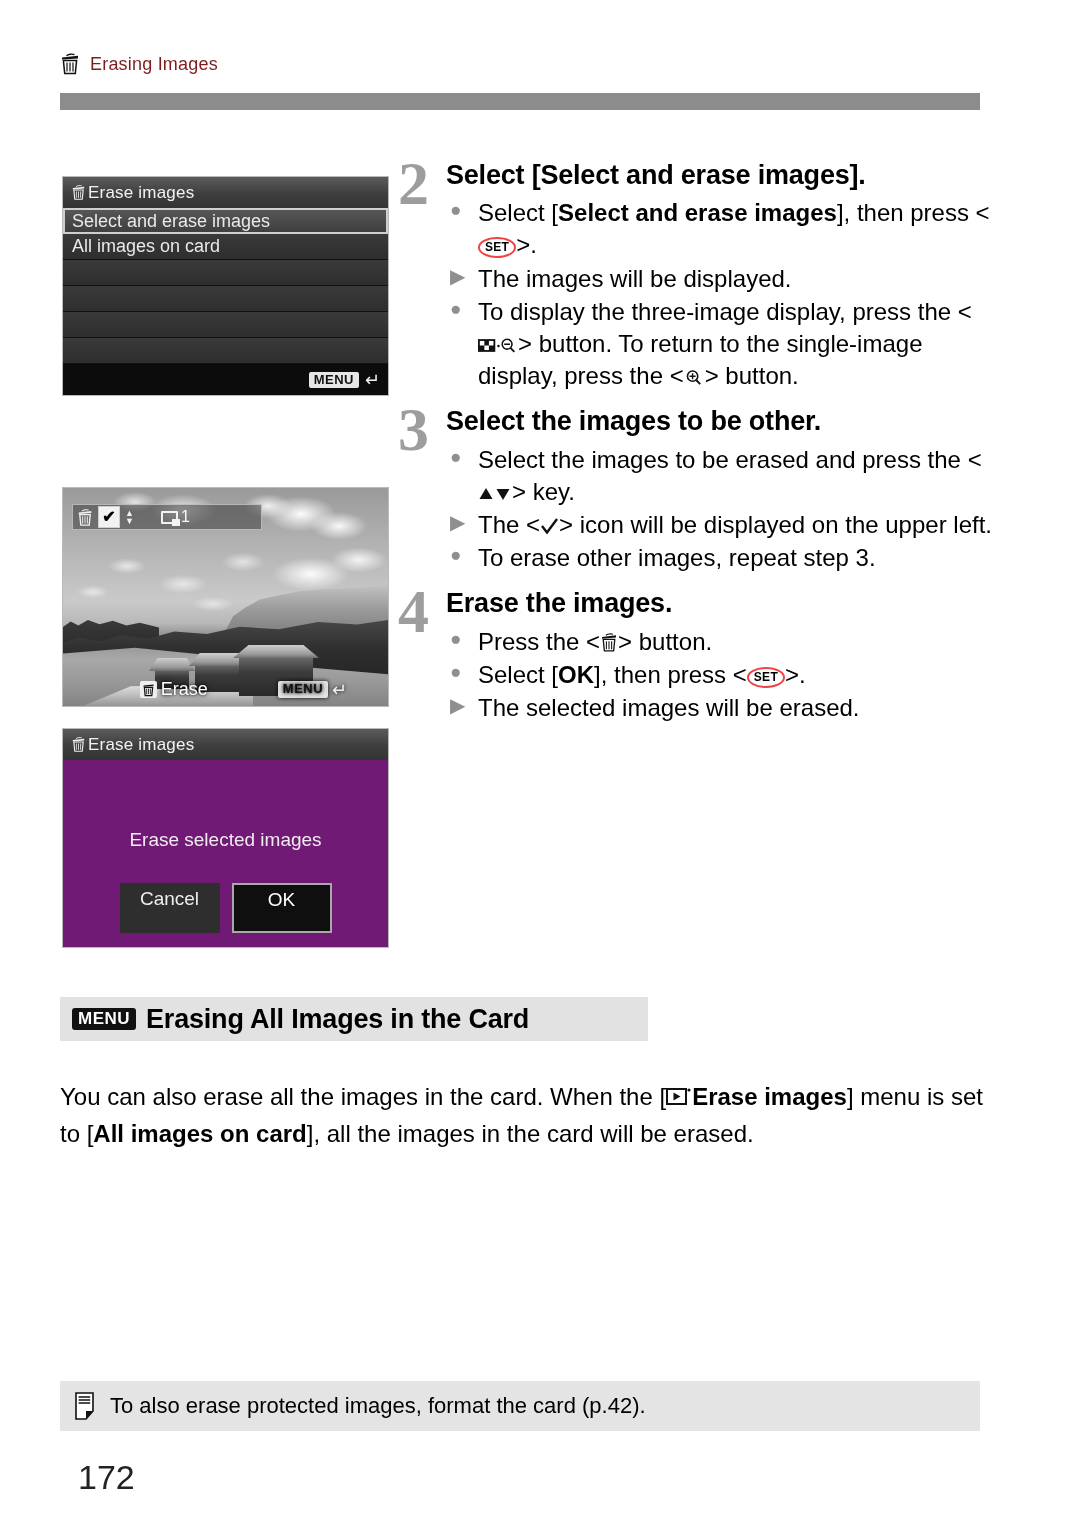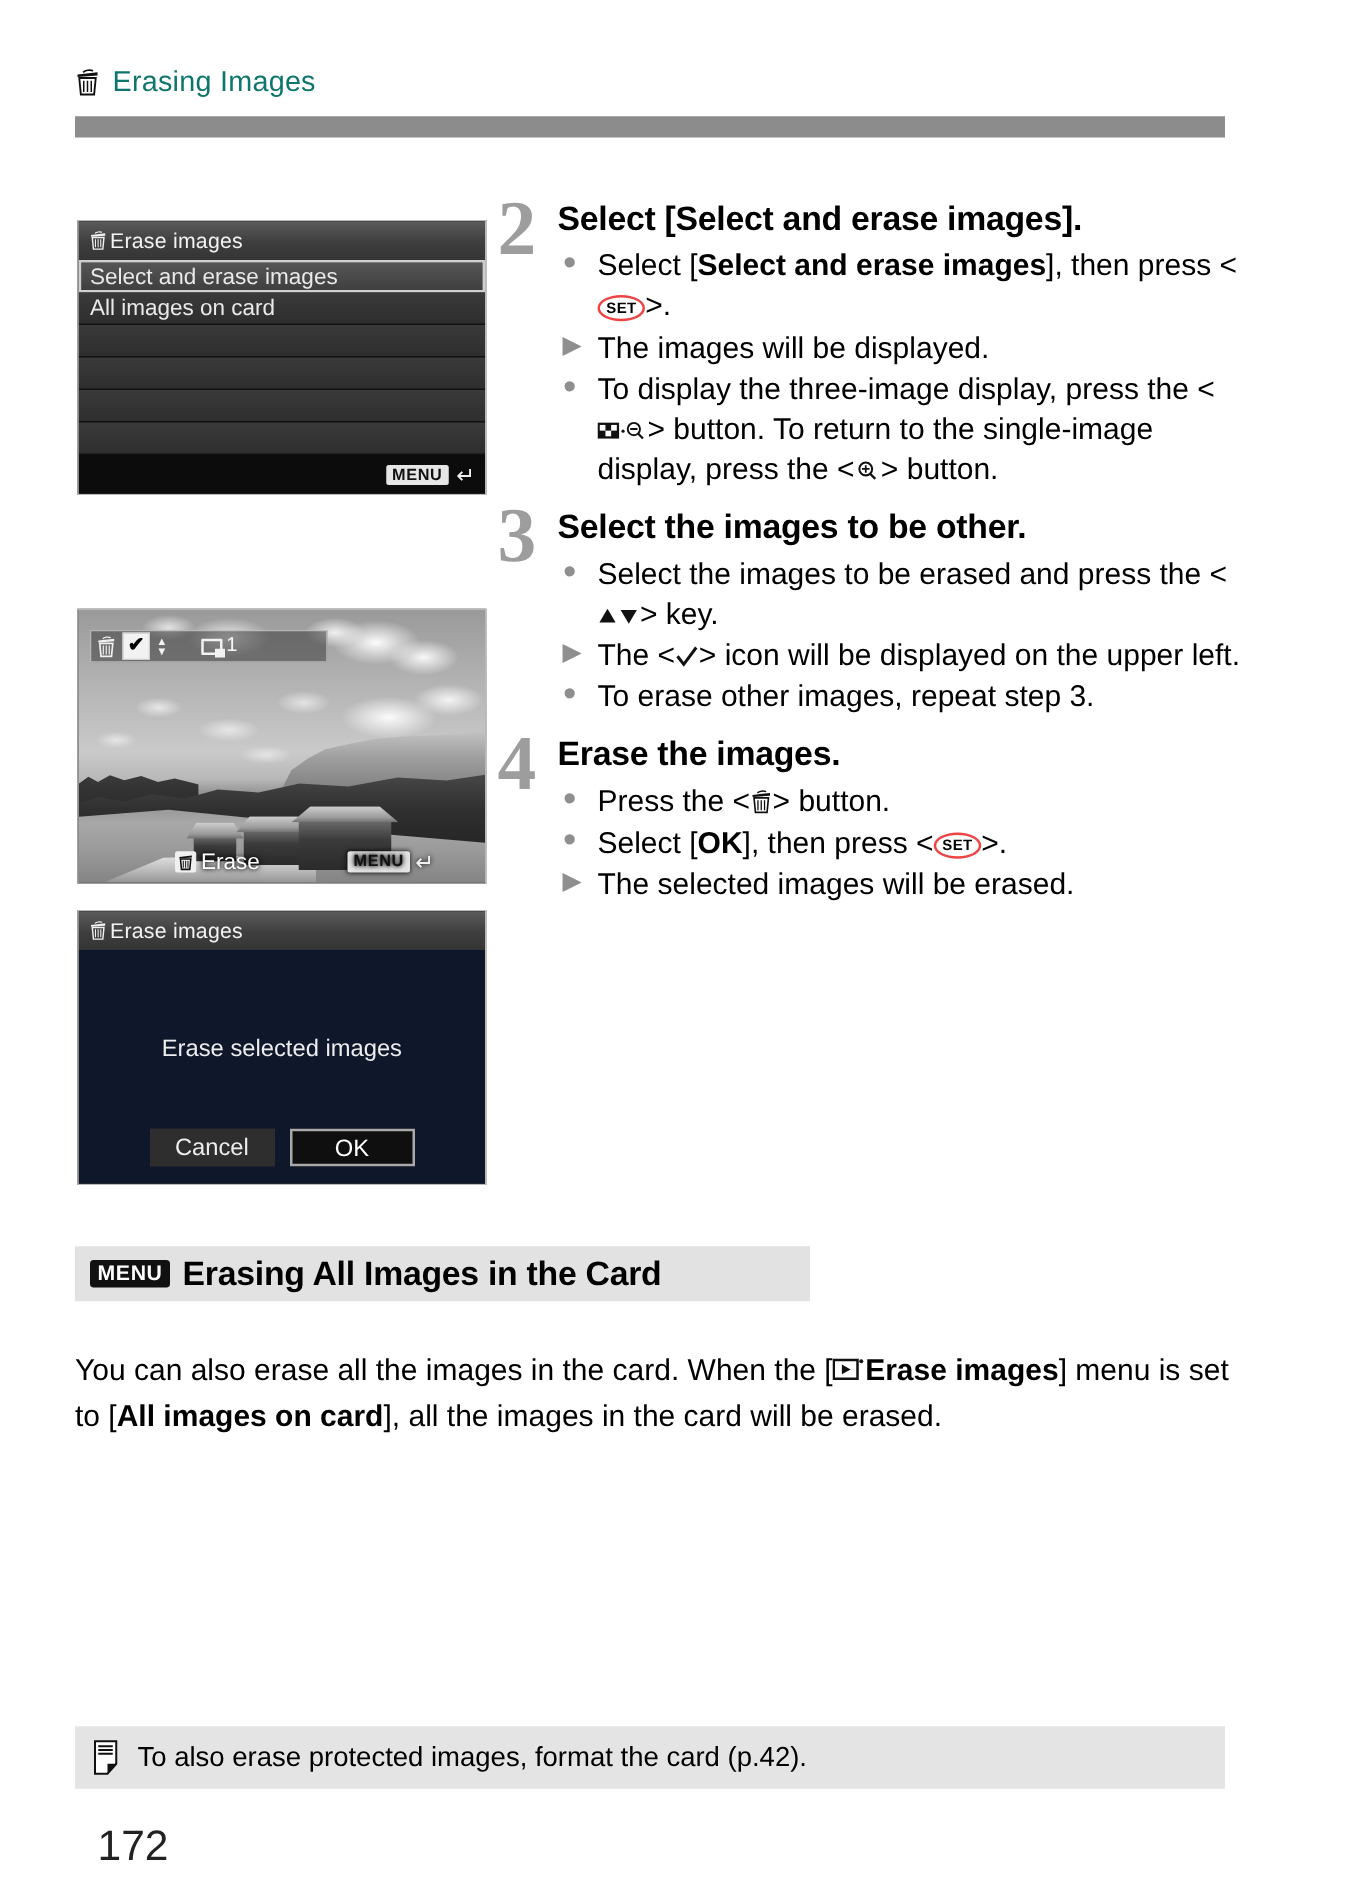--- a/index.html
+++ b/index.html
@@ -19,22 +19,22 @@
   
   .page-header {
     position: absolute;
     left: 60px;
     top: 52px;
     display: flex;
     align-items: center;
     gap: 10px;
   }
   .page-header .title {
-    font-size: 23px;
-    color: #0f766e;
+    font-size: 18px;
+    color: #7f1d1d;
     letter-spacing: .2px;
   }
   .header-rule {
     position: absolute;
     left: 60px;
     top: 93px;
     width: 920px;
     height: 17px;
     background: #8c8c8c;
   }
@@ -244,42 +244,42 @@
     line-height: 0;
   }
   .photo-bottombar .menu-badge { box-shadow: 0 0 4px rgba(0,0,0,.9); }
   .photo-bottombar .ret-arrow { text-shadow: 0 0 4px rgba(0,0,0,.95); }
 
   
   #confirm-screen { left: 62px; top: 728px; width: 327px; height: 220px; }
   .confirm-body {
     position: absolute;
     inset: 31px 0 0 0;
-    background: #0f172a;
+    background: #701a75;
     display: flex;
     align-items: center;
     justify-content: center;
   }
   .confirm-msg {
     color: #ededed;
     font-size: 19px;
     margin-top: -28px;
   }
   .confirm-buttons {
     position: absolute;
     left: 0; right: 0; bottom: 14px;
     display: flex;
     justify-content: center;
     gap: 12px;
   }
   .btn {
     min-width: 100px;
     text-align: center;
     font-size: 19px;
-    padding: 4px 10px 0 10px;
+    padding: 4px 10px 20px 10px;
     box-sizing: border-box;
   }
   .btn-cancel { background: #2e2e2e; color: #ededed; border: 1px solid #2e2e2e; }
   .btn-ok { background: #0f0f0f; color: #ffffff; border: 2px solid #a9a9a9; }
 
   
   .steps { position: absolute; left: 398px; top: 160px; width: 600px; }
   .step { position: relative; margin-bottom: 8px; }
   .step-num {
     position: absolute;

